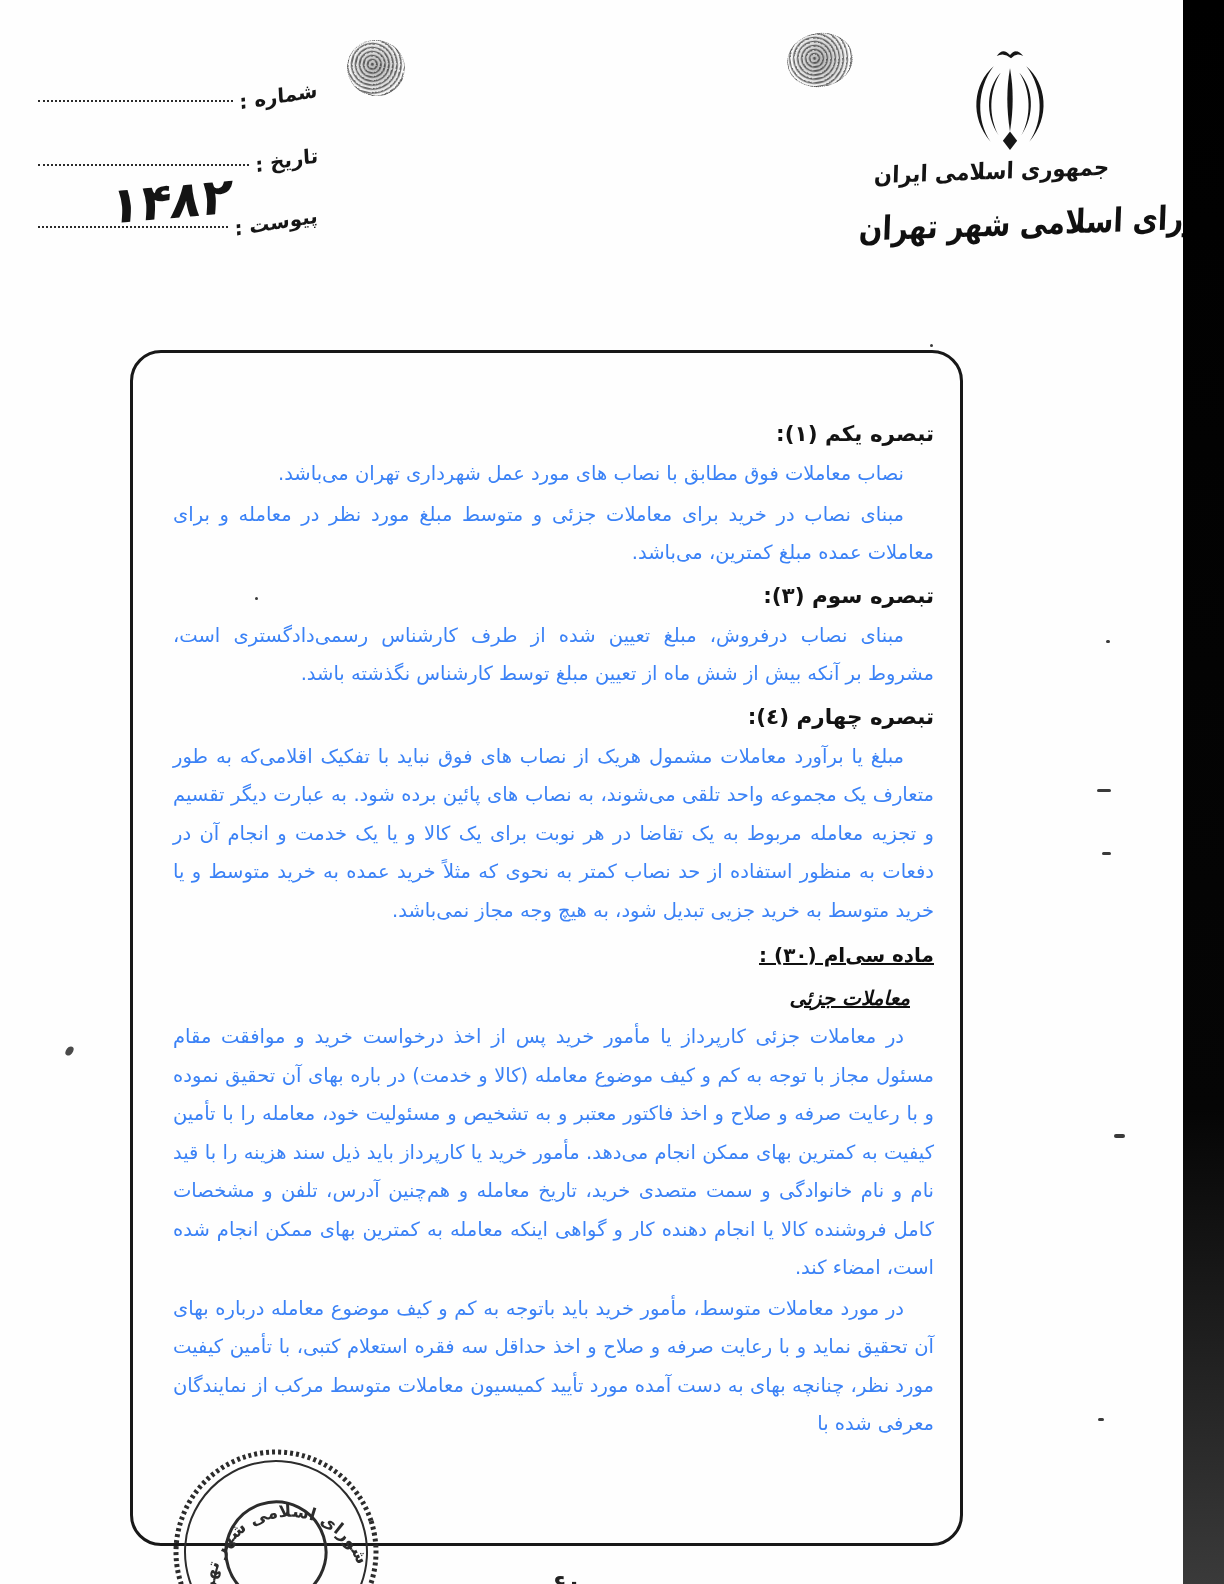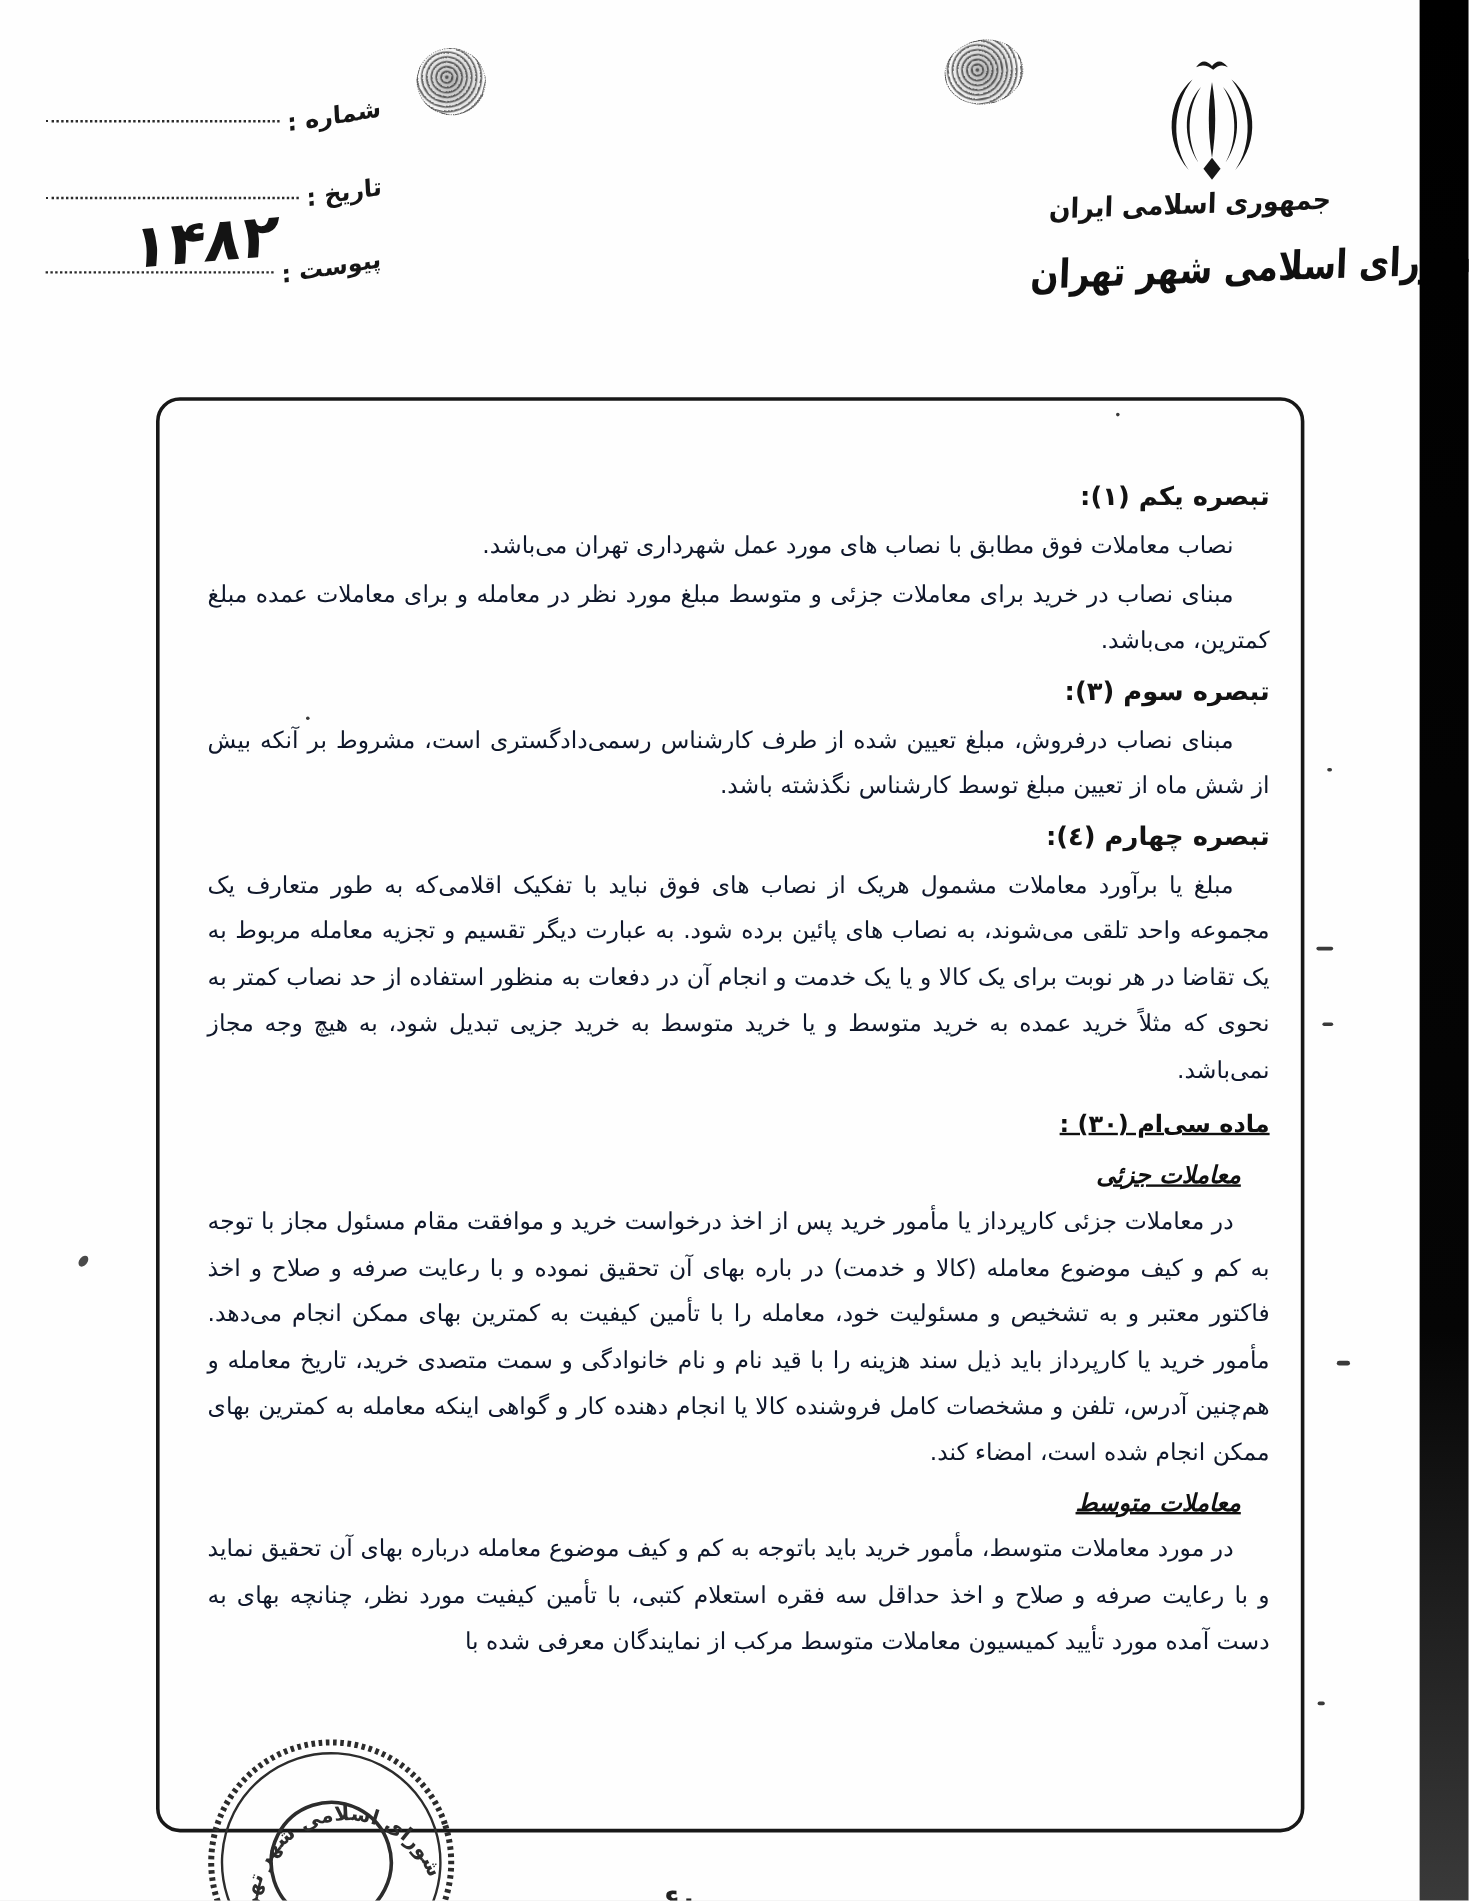--- a/index.html
+++ b/index.html
@@ -47,26 +47,26 @@
     position:absolute; border-radius:50%;
     background:
       repeating-radial-gradient(circle at 42% 45%, rgba(25,25,25,.65) 0 1px, rgba(255,255,255,0) 2px 4px),
       radial-gradient(circle, rgba(45,45,45,.35) 0%, rgba(45,45,45,.12) 55%, rgba(0,0,0,0) 72%);
     border:1px dotted rgba(25,25,25,.45); z-index:2;
   }
   .smudge1 { left:347px; top:40px; width:56px; height:54px; transform:rotate(14deg); }
   .smudge2 { left:787px; top:33px; width:64px; height:52px; transform:rotate(-10deg); }
   
   .doc-box {
-    position:absolute; left:130px; top:331px; width:957px; height:1196px;
-    border:3px solid #181818; border-radius:20px; box-sizing:border-box;
+    position:absolute; left:130px; top:350px; width:833px; height:1196px;
+    border:3px solid #181818; border-radius:31px; box-sizing:border-box;
     padding:60px 26px 0 40px; direction:rtl; z-index:1;
   }
   .h-note  { font-weight:bold; font-size:21.5px; line-height:42px; color:#131313; }
-  .para    { font-size:19.5px; line-height:38.5px; text-align:justify; text-indent:30px; margin:0 0 2px 0; color:#0f172a; }
+  .para    { font-size:19.5px; line-height:38.5px; text-align:justify; text-indent:30px; margin:0 0 2px 0; color:#3b82f6; }
   .h-article {
     font-weight:bold; font-size:20px; line-height:46px; color:#101010;
     text-decoration:underline; text-decoration-thickness:2px;
     letter-spacing:-.5px;
   }
   .h-sub {
     font-weight:bold; font-style:italic; font-size:20px; line-height:40px; color:#101010;
     text-decoration:underline; text-decoration-thickness:2px; margin-right:24px;
   }
   
@@ -133,21 +133,20 @@
     <div class="h-note">تبصره یکم (۱):</div>
     <div class="para">نصاب معاملات فوق مطابق با نصاب های مورد عمل شهرداری تهران می‌باشد.</div>
     <div class="para">مبنای نصاب در خرید برای معاملات جزئی و متوسط مبلغ مورد نظر در معامله و برای معاملات عمده مبلغ کمترین، می‌باشد.</div>
     <div class="h-note">تبصره سوم (۳):</div>
     <div class="para">مبنای نصاب درفروش، مبلغ تعیین شده از طرف کارشناس رسمی‌دادگستری است، مشروط بر آنکه بیش از شش ماه از تعیین مبلغ توسط کارشناس نگذشته باشد.</div>
     <div class="h-note">تبصره چهارم (٤):</div>
     <div class="para">مبلغ یا برآورد معاملات مشمول هریک از نصاب های فوق نباید با تفکیک اقلامی‌که به طور متعارف یک مجموعه واحد تلقی می‌شوند، به نصاب های پائین برده شود. به عبارت دیگر تقسیم و تجزیه معامله مربوط به یک تقاضا در هر نوبت برای یک کالا و یا یک خدمت و انجام آن در دفعات به منظور استفاده از حد نصاب کمتر به نحوی که مثلاً خرید عمده به خرید متوسط و یا خرید متوسط به خرید جزیی تبدیل شود، به هیچ وجه مجاز نمی‌باشد.</div>
     <div class="h-article">ماده سی‌ام (۳۰) :</div>
     <div class="h-sub">معاملات جزئی</div>
     <div class="para">در معاملات جزئی کارپرداز یا مأمور خرید پس از اخذ درخواست خرید و موافقت مقام مسئول مجاز با توجه به کم و کیف موضوع معامله (کالا و خدمت) در باره بهای آن تحقیق نموده و با رعایت صرفه و صلاح و اخذ فاکتور معتبر و به تشخیص و مسئولیت خود، معامله را با تأمین کیفیت به کمترین بهای ممکن انجام می‌دهد. مأمور خرید یا کارپرداز باید ذیل سند هزینه را با قید نام و نام خانوادگی و سمت متصدی خرید، تاریخ معامله و هم‌چنین آدرس، تلفن و مشخصات کامل فروشنده کالا یا انجام دهنده کار و گواهی اینکه معامله به کمترین بهای ممکن انجام شده است، امضاء کند.</div>
-    <div class="h-sub">معاملات متوسط</div>
     <div class="para">در مورد معاملات متوسط، مأمور خرید باید باتوجه به کم و کیف موضوع معامله درباره بهای آن تحقیق نماید و با رعایت صرفه و صلاح و اخذ حداقل سه فقره استعلام کتبی، با تأمین کیفیت مورد نظر، چنانچه بهای به دست آمده مورد تأیید کمیسیون معاملات متوسط مرکب از نمایندگان معرفی شده با</div>
   </div>
 
   <svg class="stamp" width="256" height="220" viewBox="0 0 256 220">
     <g transform="rotate(-18 128 122)" fill="none" stroke="#2c2c2c">
       <circle cx="128" cy="122" r="100" stroke-width="5" stroke-dasharray="3 3"></circle>
       <circle cx="128" cy="122" r="91" stroke-width="2"></circle>
       <circle cx="128" cy="122" r="50" stroke-width="3"></circle>
       <path id="stamparc" d="M 60,192 A 74,74 0 1 1 196,192" stroke="none"></path>
       <text font-size="17" font-weight="bold" fill="#2c2c2c" stroke="none" letter-spacing="1">

